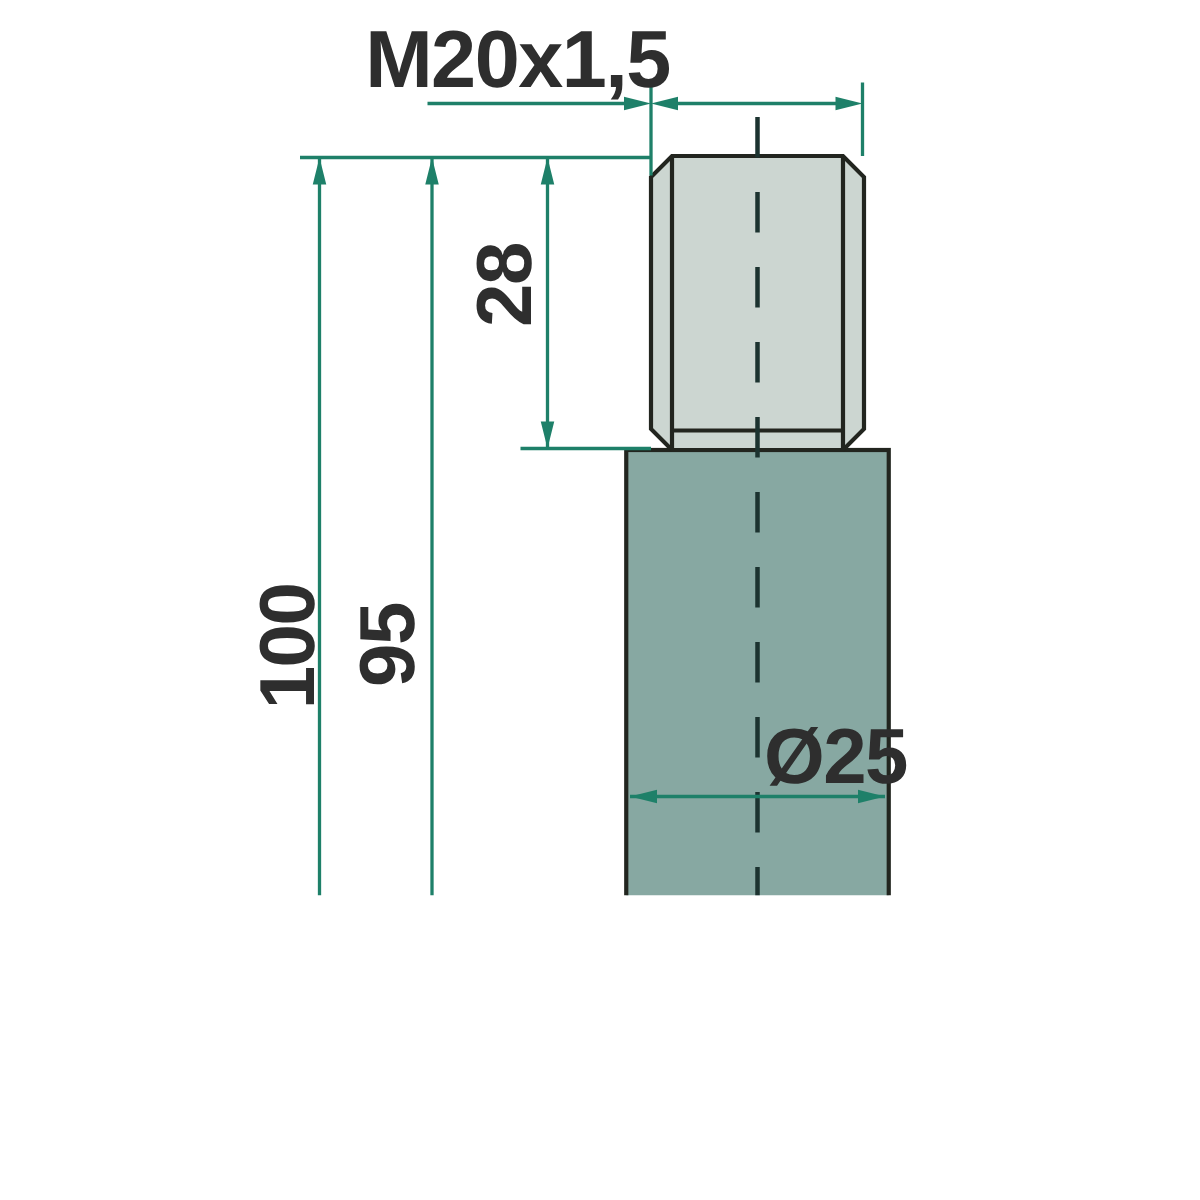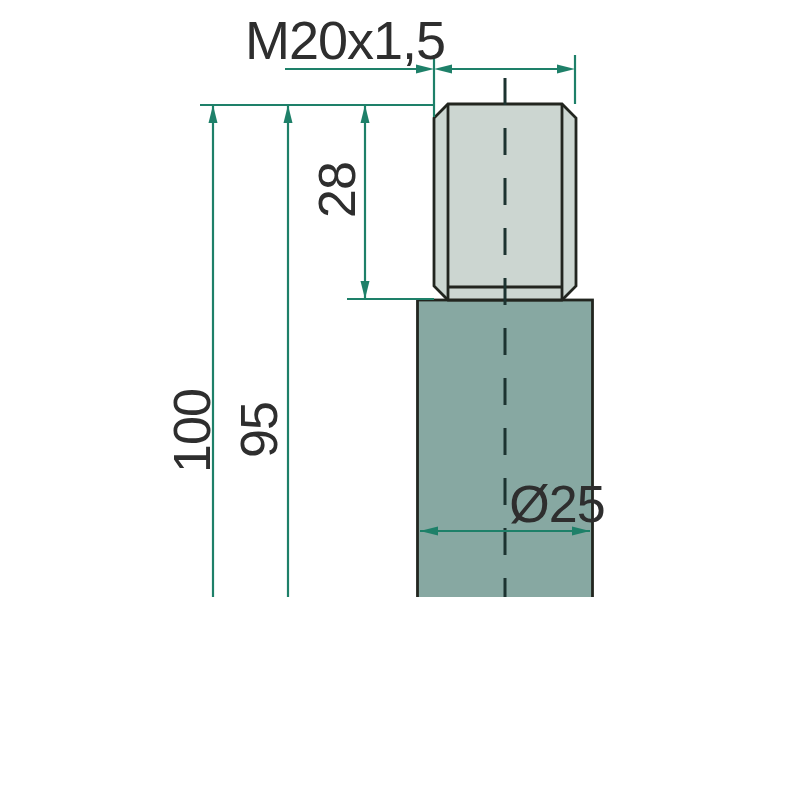--- a/index.html
+++ b/index.html
@@ -6,20 +6,21 @@
     margin: 0;
     padding: 0;
     background: var(--background, #ffffff);
   }
   .stage {
     position: relative;
     width: 800px;
     height: 597px;
     background: var(--background, #ffffff);
     overflow: hidden;
+    font-weight: bold;
   }
   svg { display: block; }
   .outline {
     stroke: var(--outline, #22251f);
     stroke-width: 2.8;
     fill: none;
     stroke-linejoin: miter;
   }
   .fill-thread { fill: var(--thread-fill, #ccd6d1); }
   .fill-body   { fill: var(--body-fill, #87a8a2); }

